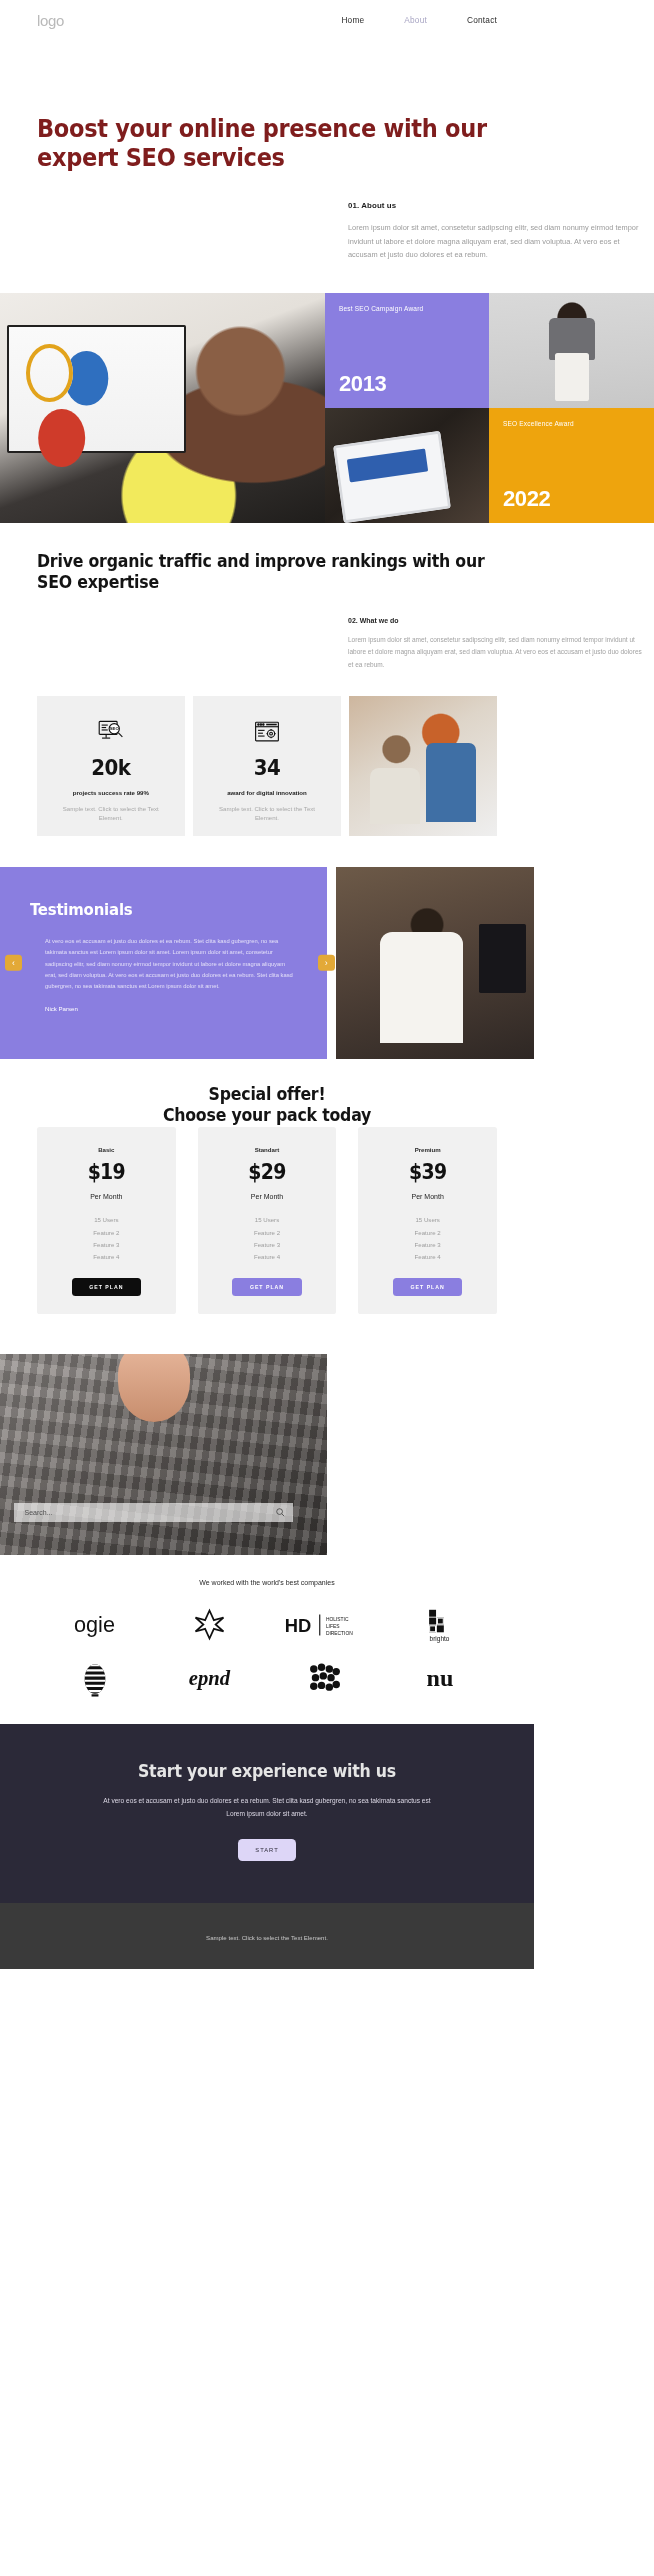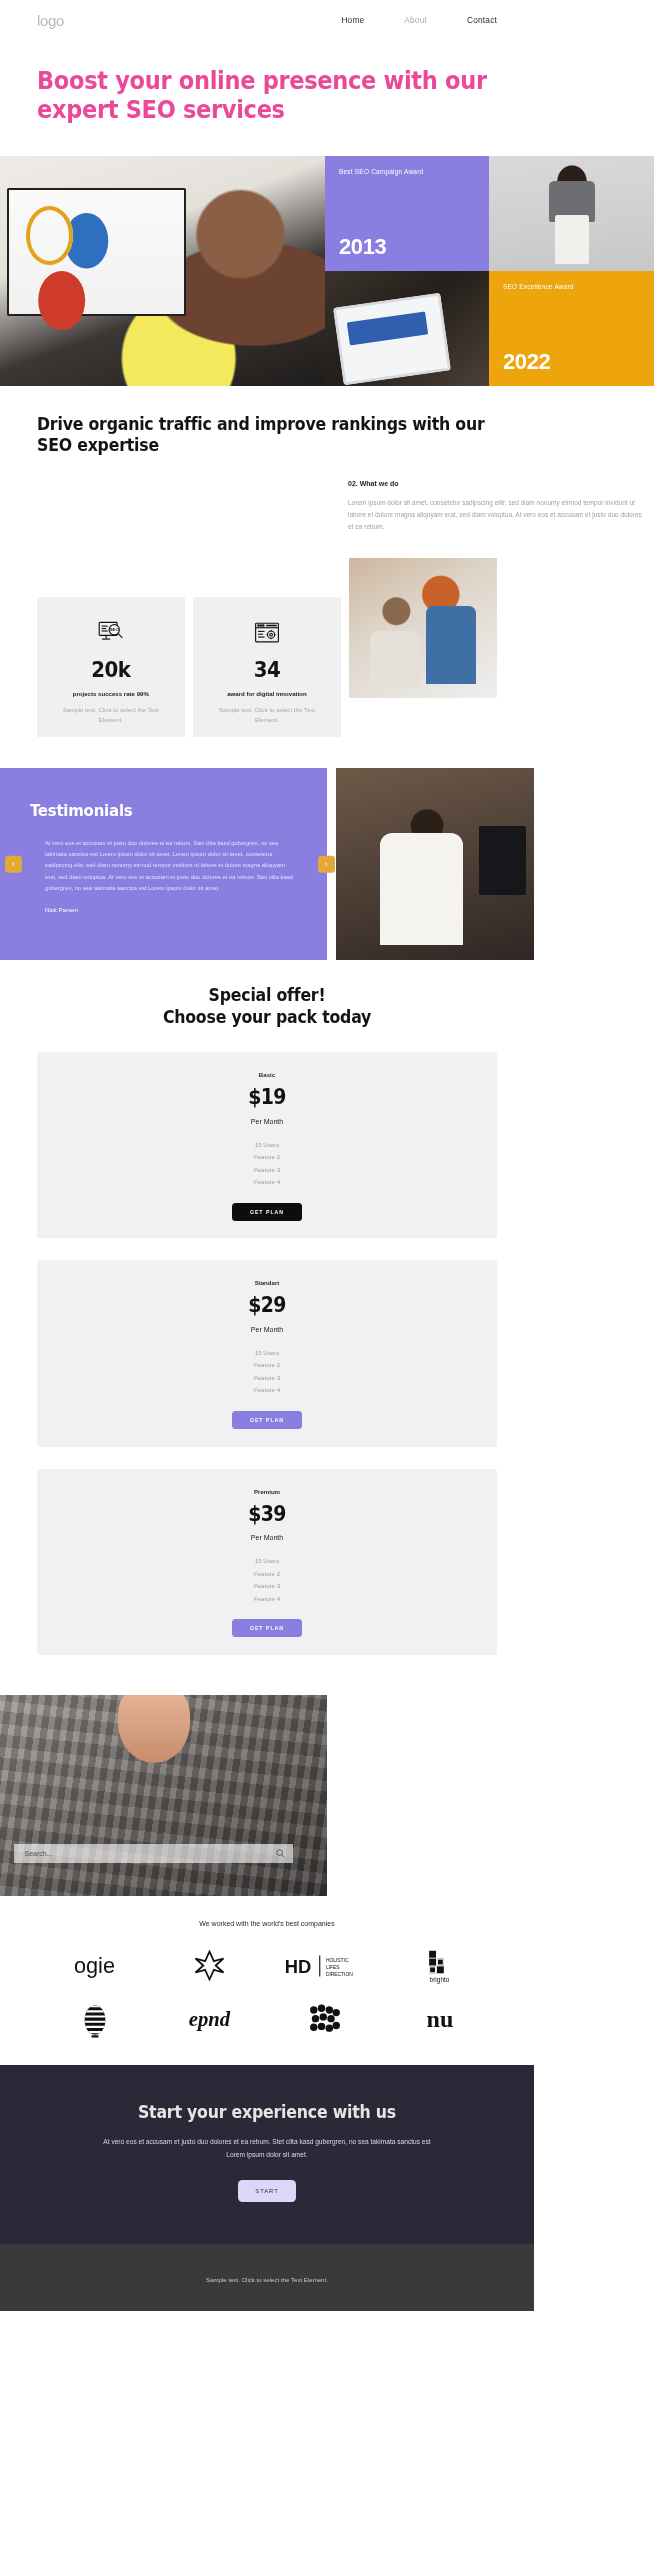--- a/index.html
+++ b/index.html
@@ -22,22 +22,23 @@
   .logo { font-size:15px; color:#b9b9b9; letter-spacing:-0.3px; font-weight:400; }
   .nav { display:flex; gap:40px; }
   .nav a { font-size:8.3px; color:#2b2b2b; text-decoration:none; letter-spacing:0.2px; }
   .nav a.muted { color:#a9a6c4; }
 
   
   .hero { padding:26px 37px 0 37px; }
   .hero h1 {
     font-family:"DejaVu Sans Condensed","Liberation Sans",sans-serif;
     font-size:25px; line-height:1.17; font-weight:700;
-    letter-spacing:-0.3px; color:#ec4899; max-width:541px;
+    letter-spacing:-0.3px; color:#7f1d1d; max-width:541px;
     font-stretch:condensed;
+    margin-top:48px;
   }
   .about-block { margin-top:28px; margin-left:311px; width:297px; }
   .about-block h4 { font-size:7.9px; font-weight:700; color:#1d1d1d; letter-spacing:0.1px; }
   .about-block p {
     margin-top:11.4px; font-size:7.4px; line-height:1.85; color:#9b9b9b;
   }
 
   
   .gallery {
     margin-top:31px; display:grid;
@@ -152,21 +153,21 @@
   .sec2 .sub { margin-top:24.5px; margin-left:311px; width:297px; }
   .sec2 .sub h4 { font-size:7px; font-weight:700; color:#1d1d1d; }
   .sec2 .sub p { margin-top:9.6px; font-size:6.5px; line-height:1.9; color:#a2a2a2; }
 
   
   .stats {
     margin:24.5px 37px 0 37px; display:grid;
     grid-template-columns: 1fr 1fr 1fr; gap:8.7px;
   }
   .stat-card {
-    background:#f0f0f0; padding:23px 14px 21px; text-align:center; height:140px;margin-top:39px;
+    background:#f0f0f0; padding:23px 14px 21px; text-align:center; height:140px;
   }
   .stat-icon { height:26px; display:flex; align-items:center; justify-content:center; }
   .stat-icon svg { width:26px; height:26px; }
   .stat-num {
     margin-top:10.5px;
     font-family:"DejaVu Sans Condensed","Liberation Sans",sans-serif;
     font-size:22px; font-weight:700; letter-spacing:-0.5px; color:#141414;
   }
   .stat-label { margin-top:8.7px; font-size:6.1px; font-weight:700; color:#1d1d1d; }
   .stat-desc { margin-top:7.9px; font-size:6.1px; line-height:1.6; color:#a8a8a8; }
@@ -196,21 +197,21 @@
   .arrow.left { left:5.2px; }
   .arrow.right { left:318px; }
 
   
   .pricing { padding:25px 37px 40px 37px; text-align:center; }
   .pricing h2 {
     font-family:"DejaVu Sans Condensed","Liberation Sans",sans-serif;
     font-size:17.5px; line-height:1.25; font-weight:700; color:#141414;
     letter-spacing:-0.2px;
   }
-  .plans { margin-top:23px; display:grid; grid-template-columns:repeat(1,1fr); gap:22px; }
+  .plans { display:grid; grid-template-columns:repeat(3,1fr); gap:22px; }
   .plan {
     background:#f1f1f1; border-radius:2.6px; padding:19px 8.7px 17.5px; text-align:center;
   }
   .plan-name { font-size:6.1px; font-weight:700; color:#2a2a2a; }
   .plan-price {
     margin-top:7px;
     font-family:"DejaVu Sans Condensed","Liberation Sans",sans-serif;
     font-size:21px; font-weight:700; color:#111; letter-spacing:-0.7px;
   }
   .plan-period { margin-top:8.7px; font-size:7px; color:#222; }
@@ -286,20 +287,24 @@
     <div class="logo">logo</div>
     <nav class="nav">
       <a href="#">Home</a>
       <a href="#" class="muted">About</a>
       <a href="#">Contact</a>
     </nav>
   </div>
 
   <div class="hero">
     <h1>Boost your online presence with our expert SEO services</h1>
+    <div class="about-block">
+      <h4>01. About us</h4>
+      <p>Lorem ipsum dolor sit amet, consetetur sadipscing elitr, sed diam nonumy eirmod tempor invidunt ut labore et dolore magna aliquyam erat, sed diam voluptua. At vero eos et accusam et justo duo dolores et ea rebum.</p>
+    </div>
   </div>
 
   <div class="gallery">
     <div class="g-main">
       <div class="photo ph-desk"></div>
     </div>
 
     <div class="g-purple">
       <div class="card-title">Best SEO Campaign Award</div>
       <div class="card-year">2013</div>

